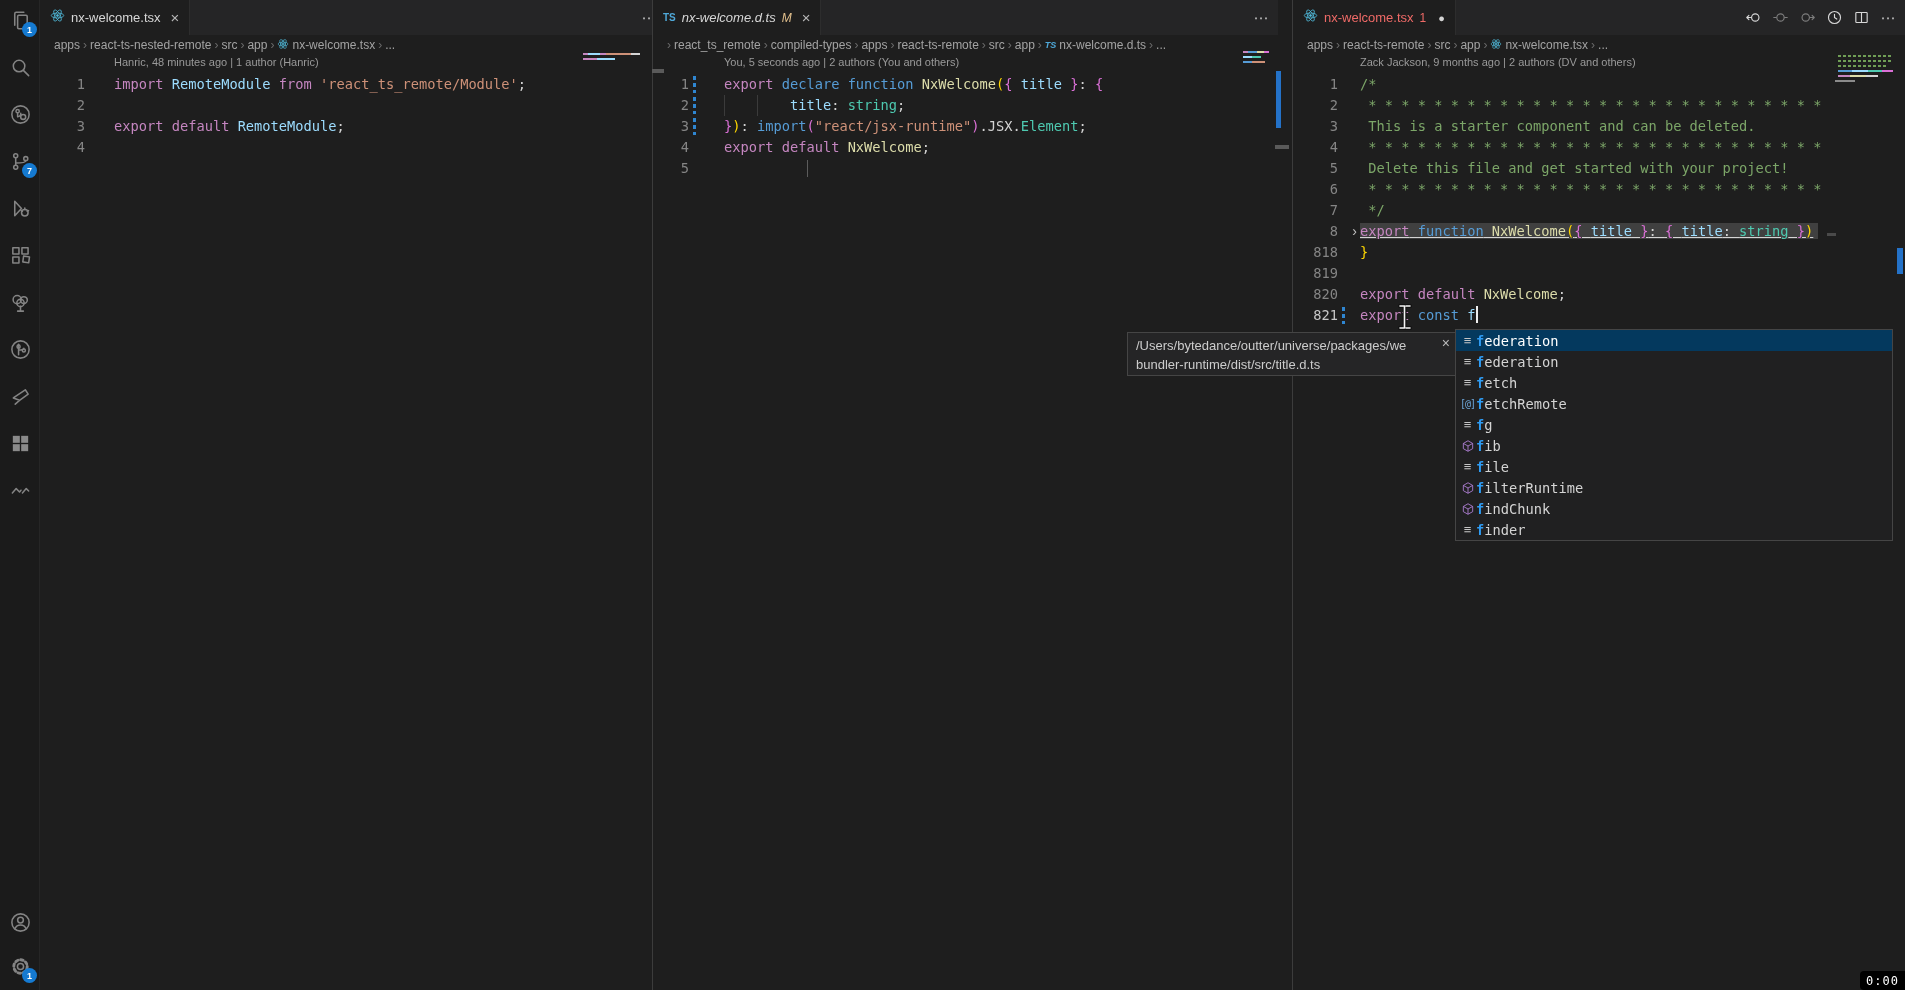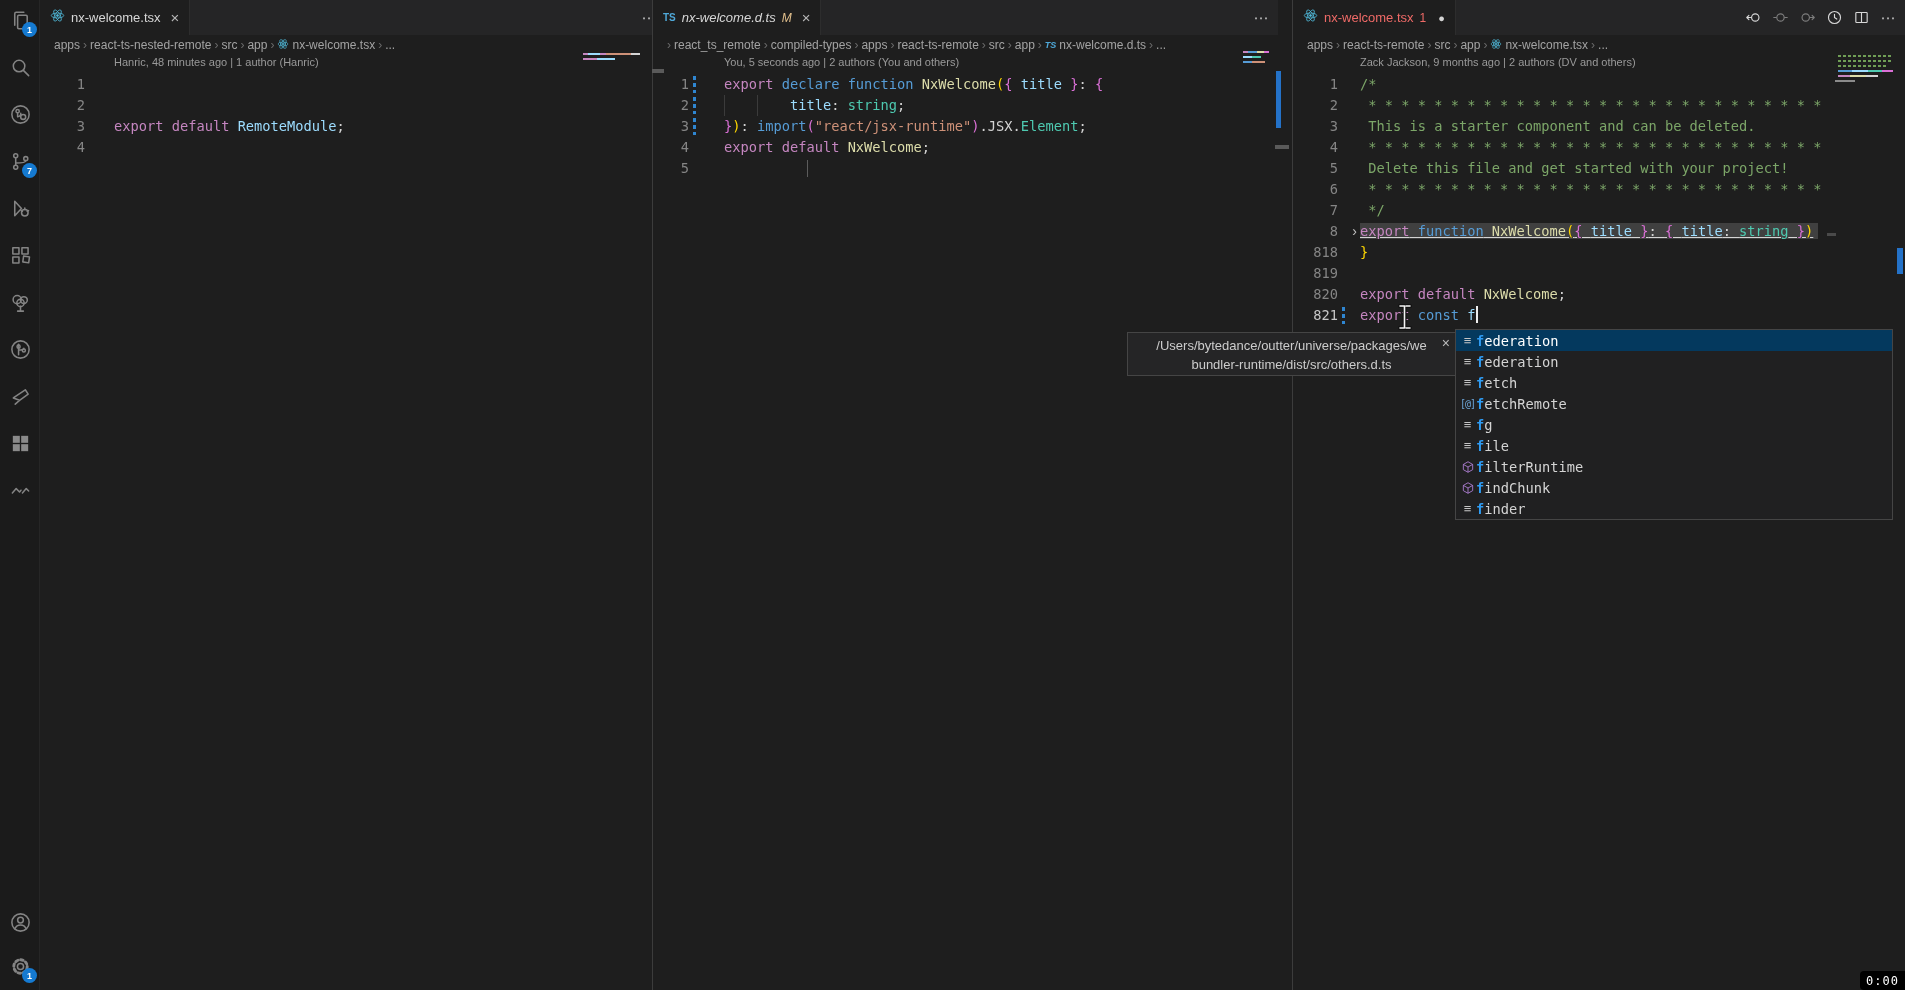--- a/index.html
+++ b/index.html
@@ -88,21 +88,21 @@
   .sug-icon .txtglyph { color:#c5c5c5; font-size:13px; }
   .sug-icon .refglyph { color:#6ea8dc; font-size:10px; font-family:"DejaVu Sans Mono",monospace; letter-spacing:-1px; }
   .sug-icon svg { width:14px; height:14px; }
   .sug-label { font-family:"DejaVu Sans Mono",monospace; font-size:13.7px; color:#d4d4d4; white-space:pre; }
   .sug-row.selected .sug-label { color:#ffffff; }
   .sug-label .match { color:#2f9cf4; font-weight:bold; }
 
   
   #doc-tip { position:absolute; left:1127px; top:332px; width:329px; height:44px;
              background:#252526; border:1px solid #454545; z-index:19;
-             padding:3px 8px; color:#cccccc; font-size:13px; line-height:19px; white-space:nowrap; overflow:hidden;text-align:center; }
+             padding:3px 8px; color:#cccccc; font-size:13px; line-height:19px; white-space:nowrap; overflow:hidden; }
   #doc-tip .tip-close { position:absolute; right:5px; top:1px; color:#bbbbbb; font-size:14px; cursor:pointer; }
 
   
   #ibeam { position:absolute; left:1396px; top:303px; z-index:30; }
   #rec-badge { position:absolute; left:1860px; top:971px; width:45px; height:19px;
                background:#000; border-radius:4px 0 0 4px; color:#fff; z-index:40;
                display:flex; align-items:center; justify-content:center;
                font-family:"DejaVu Sans Mono",monospace; font-size:12px; letter-spacing:1px; }
 </style>
 </head>
@@ -251,20 +251,21 @@
       <span class="crumb-sep">›</span>
       <span class="crumb">
         <span>...</span>
       </span>
     </div>
   <div class="codelens">Hanric, 48 minutes ago | 1 author (Hanric)</div>
   <div class="lines">
       <div class="ln">
         <span class="num">1</span>
         <span class="deco"></span>
+        <span class="code"><span class="kw">import</span><span class="var"> RemoteModule</span><span class="kw"> from</span><span class="fg"> </span><span class="str">'react_ts_remote/Module'</span><span class="fg">;</span></span>
       </div>
       <div class="ln">
         <span class="num">2</span>
         <span class="deco"></span>
         <span class="code"></span>
       </div>
       <div class="ln">
         <span class="num">3</span>
         <span class="deco"></span>
         <span class="code"><span class="kw">export</span><span class="kw"> default</span><span class="var"> RemoteModule</span><span class="fg">;</span></span>
@@ -520,21 +521,21 @@
     <div class="mmrow" style="left: 1838px; top: 75px; width: 40px; background: linear-gradient(90deg, rgb(197, 134, 192) 0px, rgb(197, 134, 192) 30%, rgb(220, 220, 170) 30%, rgb(220, 220, 170) 70%, rgb(212, 212, 212) 70%, rgb(212, 212, 212) 100%);"></div>
     <div class="mmrow" style="left: 1835px; top: 80px; width: 20px; background: linear-gradient(90deg, rgb(138, 138, 138) 0px, rgb(138, 138, 138) 100%);"></div>
   </div>
 <div id="mid-bluebar"></div>
 <div id="right-bluebar"></div>
 <div class="slider-dash" style="left:652px;top:69px;width:12px;"></div>
 <div class="slider-dash" style="left:1275px;top:145px;width:14px;"></div>
 
 <div id="doc-tip">
   <div>/Users/bytedance/outter/universe/packages/we</div>
-  <div>bundler-runtime/dist/src/others.d.ts</div>
+  <div>bundler-runtime/dist/src/title.d.ts</div>
   <span class="tip-close">×</span>
 </div>
 
 <div id="suggest">
     <div class="sug-row selected">
       <span class="sug-icon">
         <span class="txtglyph">≡</span>
       </span>
       <span class="sug-label"><span class="match">f</span><span>ederation</span></span>
     </div>
@@ -554,20 +555,29 @@
       <span class="sug-icon">
         <span class="refglyph">[@]</span>
       </span>
       <span class="sug-label"><span class="match">f</span><span>etchRemote</span></span>
     </div>
     <div class="sug-row">
       <span class="sug-icon">
         <span class="txtglyph">≡</span>
       </span>
       <span class="sug-label"><span class="match">f</span><span>g</span></span>
+    </div>
+    <div class="sug-row">
+      <span class="sug-icon">
+        <svg viewBox="0 0 24 24" fill="none" stroke="#B180D7" stroke-width="1.5">
+          <path d="M12 3l8 4.6v9L12 21l-8-4.4v-9z"></path>
+          <path d="M4 7.6L12 12l8-4.4M12 12v9"></path>
+        </svg>
+      </span>
+      <span class="sug-label"><span class="match">f</span><span>ib</span></span>
     </div>
     <div class="sug-row">
       <span class="sug-icon">
         <span class="txtglyph">≡</span>
       </span>
       <span class="sug-label"><span class="match">f</span><span>ile</span></span>
     </div>
     <div class="sug-row">
       <span class="sug-icon">
         <svg viewBox="0 0 24 24" fill="none" stroke="#B180D7" stroke-width="1.5">

